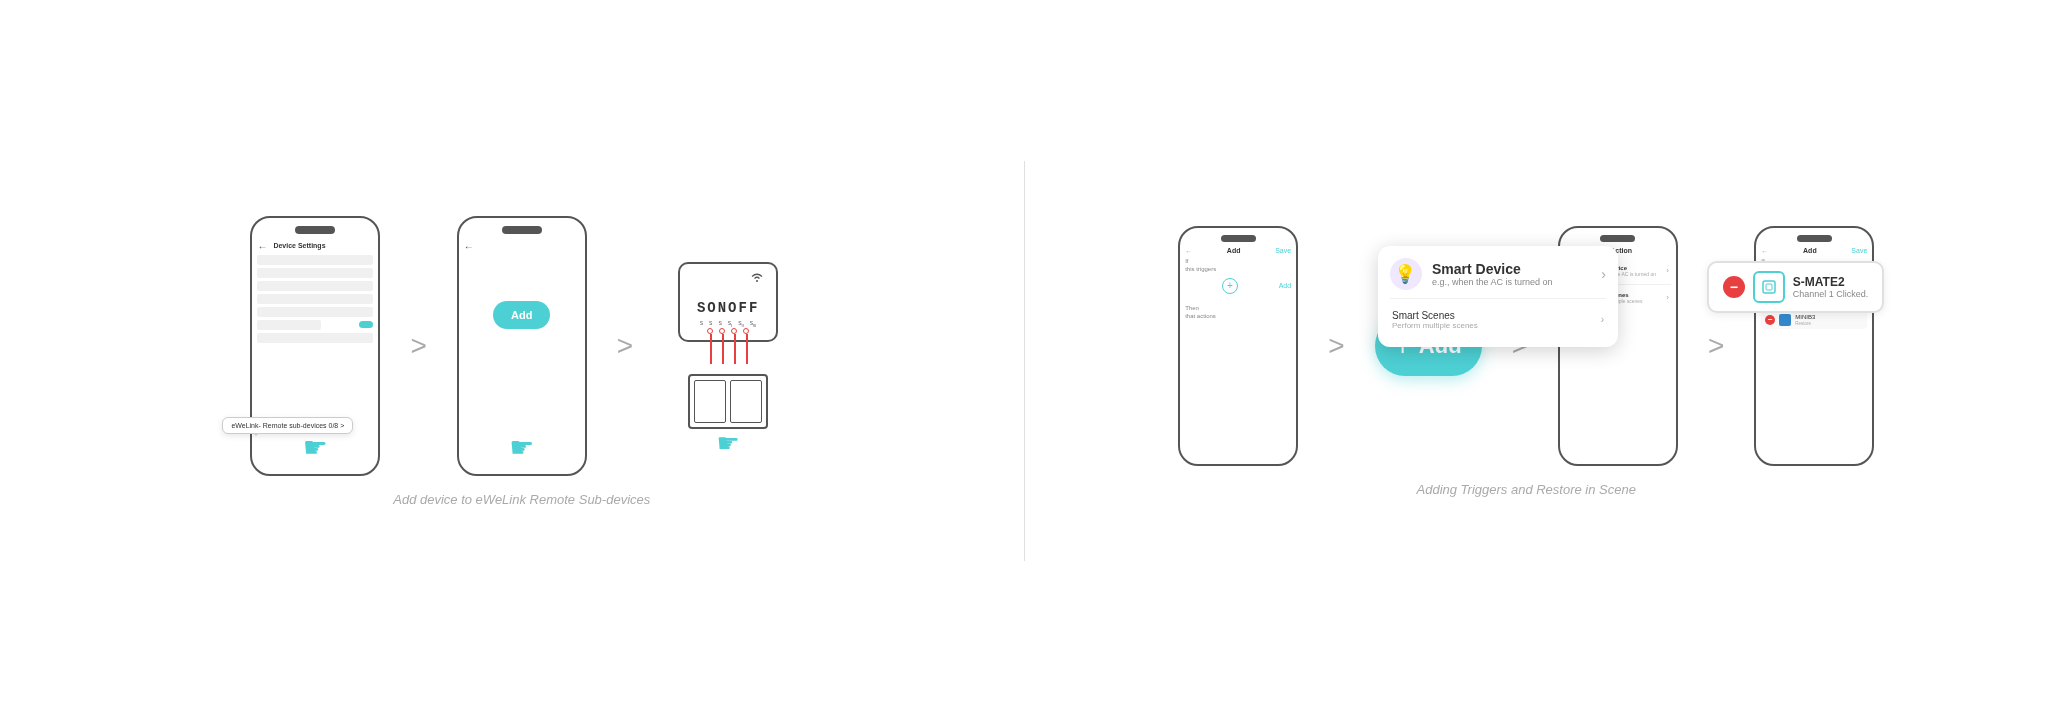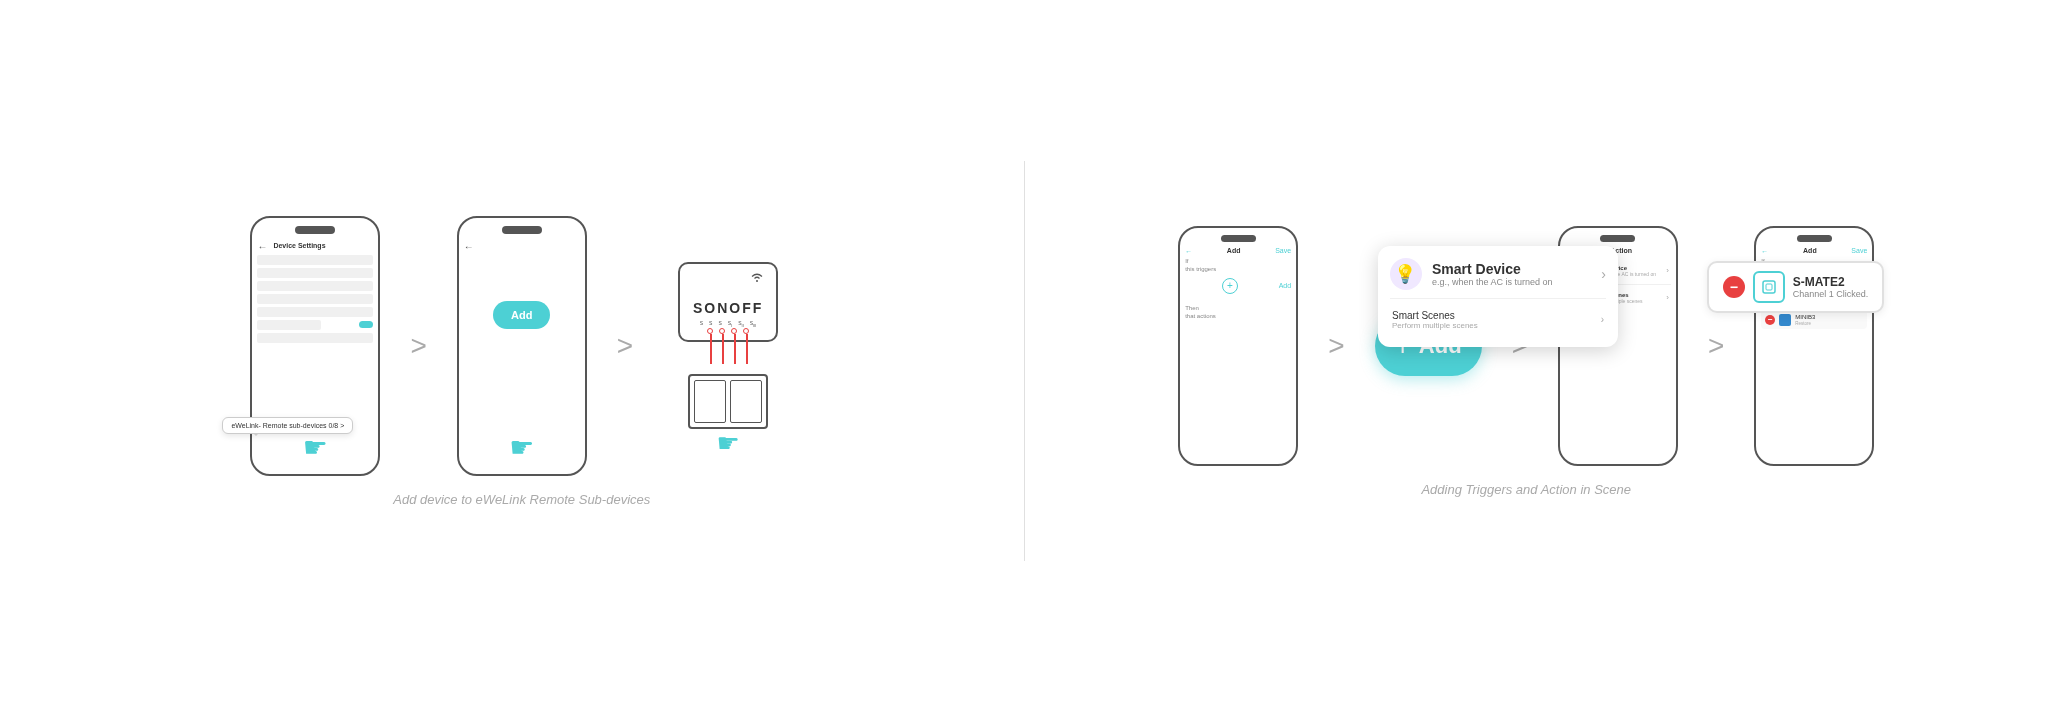--- a/index.html
+++ b/index.html
@@ -572,21 +572,21 @@
       <div class="sonoff-device">
         <div class="sonoff-box">
 
           <div style="font-size:9px;color:#555;position:absolute;top:8px;right:12px;">
             <svg width="14" height="10" viewBox="0 0 14 10">
               <path d="M7 8 L7 10" stroke="#555" stroke-width="1.5" fill="none"></path>
               <path d="M4.5 6.5 Q7 4 9.5 6.5" stroke="#555" stroke-width="1.2" fill="none"></path>
               <path d="M2 4.5 Q7 0 12 4.5" stroke="#555" stroke-width="1.2" fill="none"></path>
             </svg>
           </div>
-          <div style="margin-top: 28px; font-size: 14px; font-weight: 800; color: rgb(51, 51, 51); letter-spacing: 2px; font-family: Liberation Sans, sans-serif;">SONOFF</div>
+          <div style="margin-top: 28px; font-size: 14px; font-weight: 800; color: rgb(51, 51, 51); letter-spacing: 2px; font-family: Liberation Mono, monospace;">SONOFF</div>
 
           <div style="display:flex;gap:6px;margin-top:4px;">
             <span style="font-size:5px;color:#555;">S</span>
             <span style="font-size:5px;color:#555;">S</span>
             <span style="font-size:5px;color:#555;">S</span>
             <span style="font-size:5px;color:#555;">S<sub style="font-size:4px;">I</sub></span>
             <span style="font-size:5px;color:#555;">S<sub style="font-size:4px;">II</sub></span>
             <span style="font-size:5px;color:#555;">S<sub style="font-size:4px;">III</sub></span>
           </div>
 
@@ -756,16 +756,16 @@
           </div>
           <div class="smate2-text-block">
             <span class="smate2-name">S-MATE2</span>
             <span class="smate2-sub">Channel 1 Clicked.</span>
           </div>
         </div>
       </div>
 
     </div>
 
-    <div class="right-caption">Adding Triggers and Action in Scene</div>
+    <div class="right-caption">Adding Triggers and Restore in Scene</div>
   </div>
 
 </div>
 
 </body></html>

